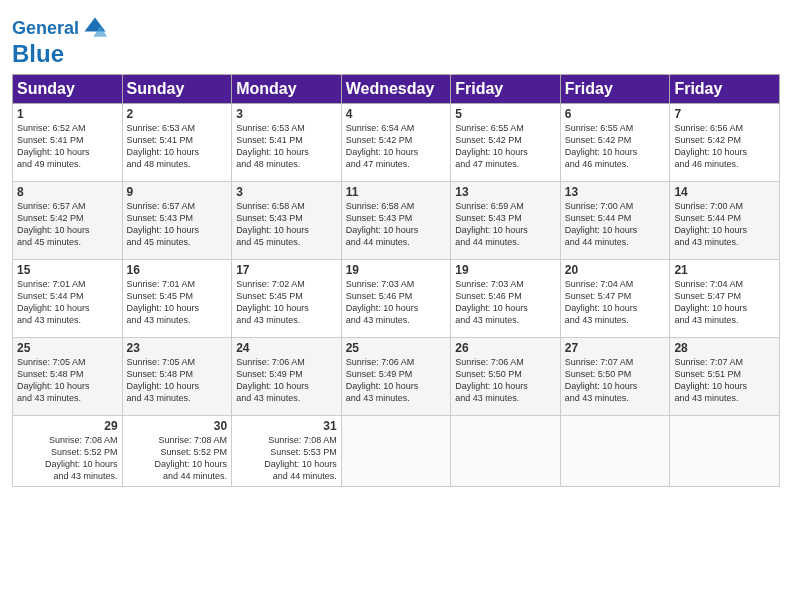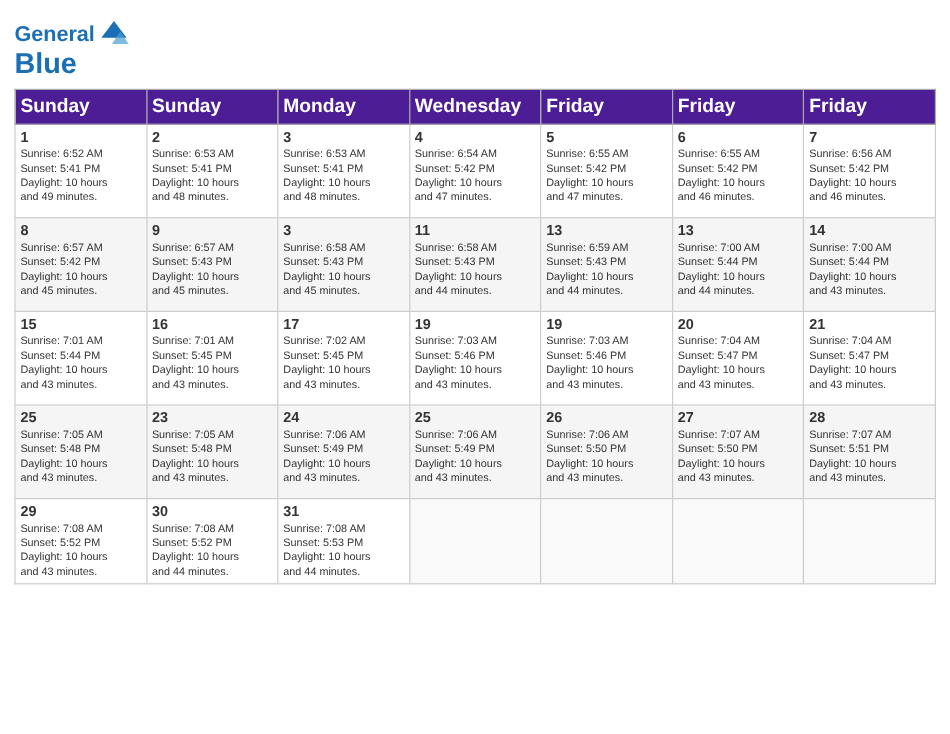--- a/index.html
+++ b/index.html
@@ -87,20 +87,21 @@
     .day-detail {
       font-size: 9px;
       line-height: 1.35;
       color: #333;
     }
     .empty-cell {
       background: #f9f9f9 !important;
     }
     .last-row td {
       height: 68px;
+      text-align: right;
     }
   </style>
 </head>
 <body>
 
 <div class="container">
   <div class="header-row">
     <div class="logo">
       <div>
         <div style="display:flex;align-items:center;">

